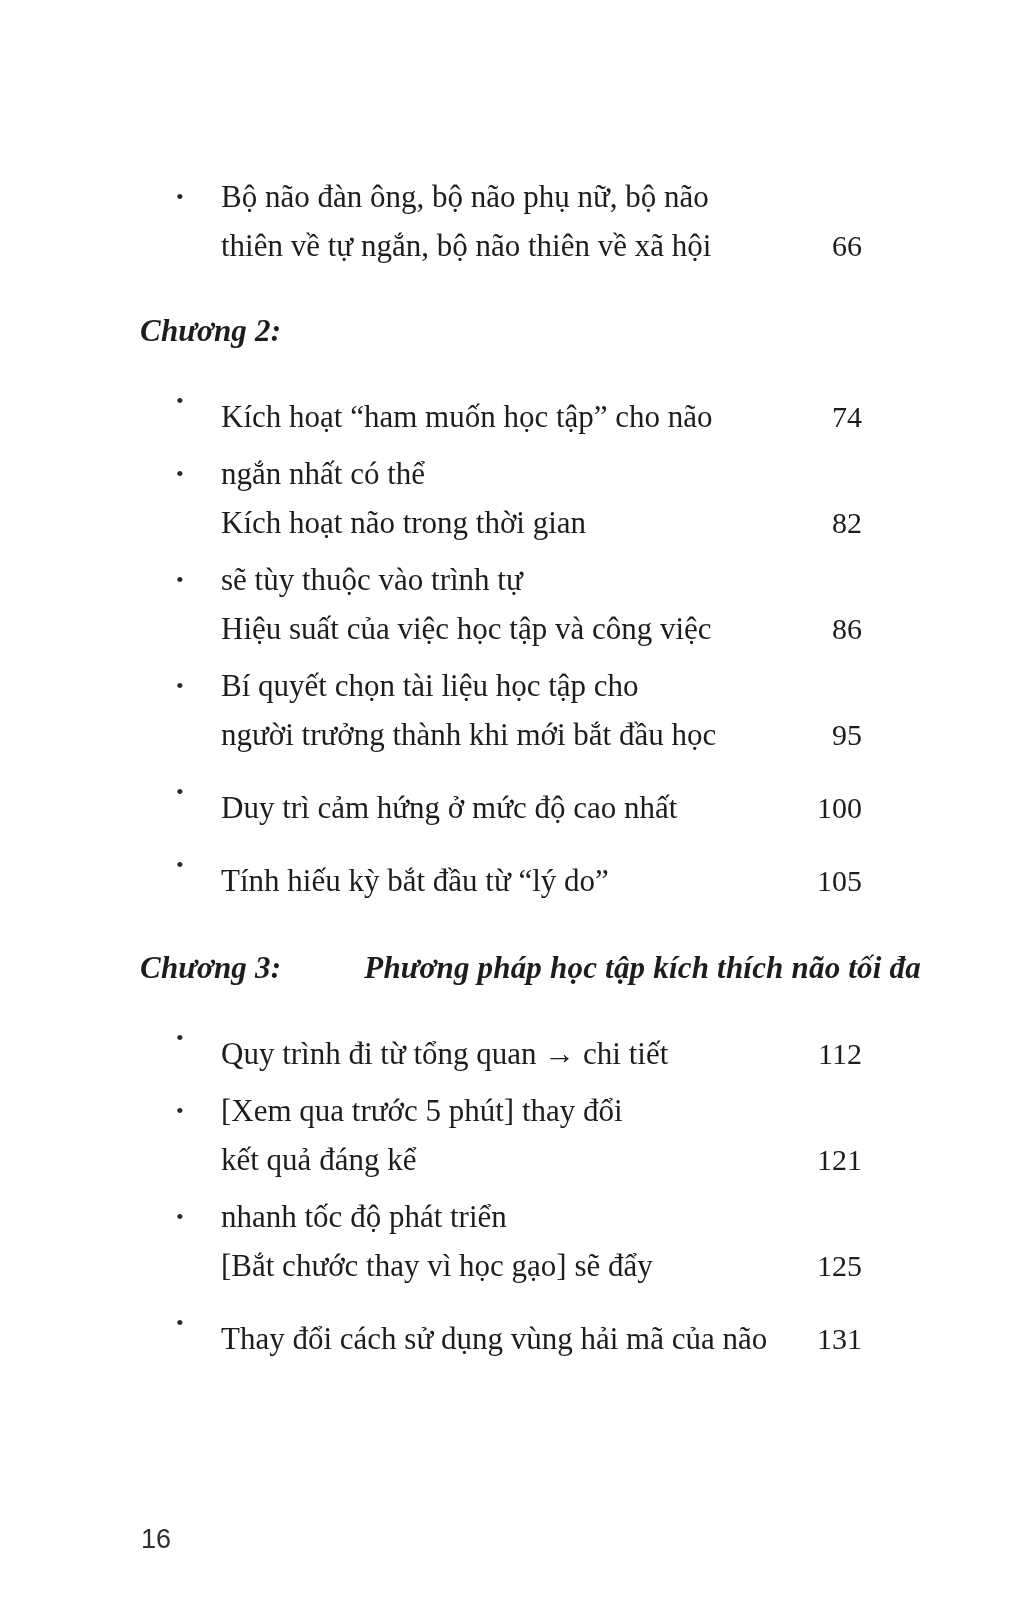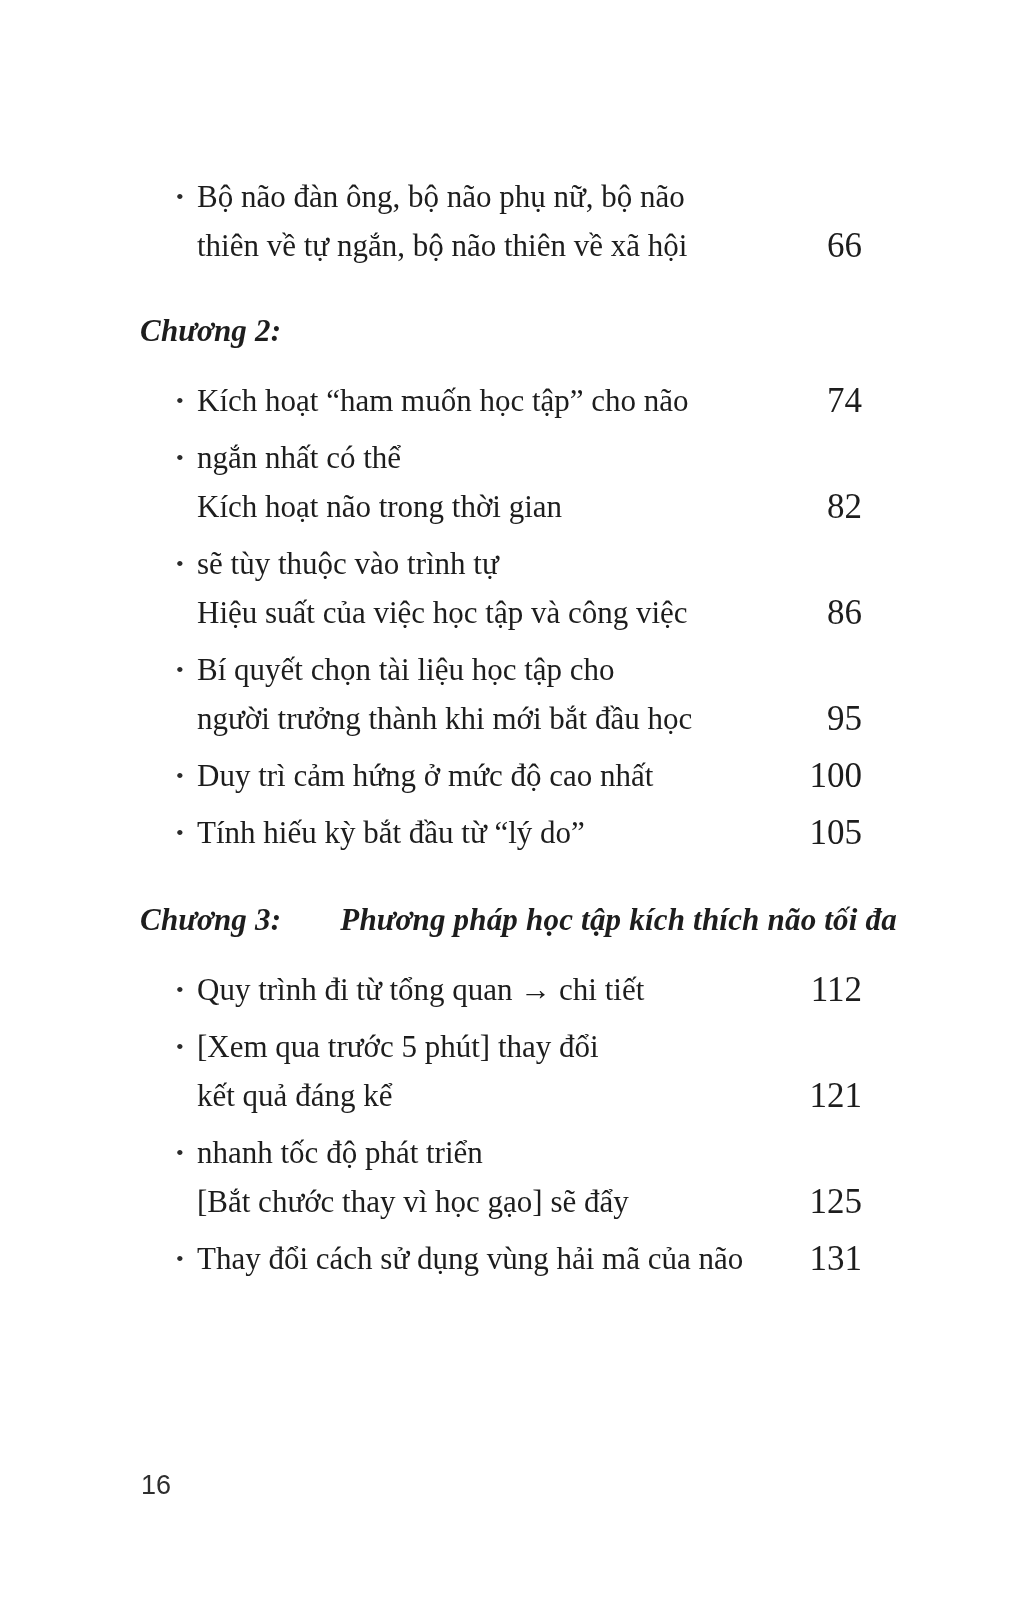--- a/index.html
+++ b/index.html
@@ -35,48 +35,49 @@
     margin-left: 36px;
     align-self: flex-start;
     font-size: 22px;
     line-height: 49px;
     color: #2b2b2b;
   }
   .lines {
     flex: 1 1 auto;
     min-width: 0;
   }
-  .line { white-space: nowrap; }
+  .line { white-space: nowrap; margin-left: 24px; }
   .pagenum {
     flex: 0 0 auto;
     margin-left: 14px;
-    font-size: 35px;
+    font-size: 30px;
     line-height: 49px;
     text-align: right;
+    margin-top: 16px;
   }
   .chapter {
     display: flex;
     font-style: italic;
     font-weight: bold;
     font-size: 31px;
     line-height: 49px;
     letter-spacing: 0.2px;
   }
   .chapter-label {
     flex: 0 0 auto;
     margin-right: 15px;
     white-space: nowrap;
   }
   .chapter-lines { flex: 1 1 auto; }
   .chapter-2 { margin-top: 36px; margin-bottom: 21px; }
   .chapter-3 { margin-top: 38px; margin-bottom: 21px; gap: 44px; }
   .folio {
     position: absolute;
     left: 141px;
-    top: 1468px;
+    top: 1522px;
     font-family: "Liberation Sans", sans-serif;
     font-size: 27px;
     line-height: 34px;
     color: #2e2e2e;
   }
 </style>
 </head>
 <body>
 
 <div class="page">

